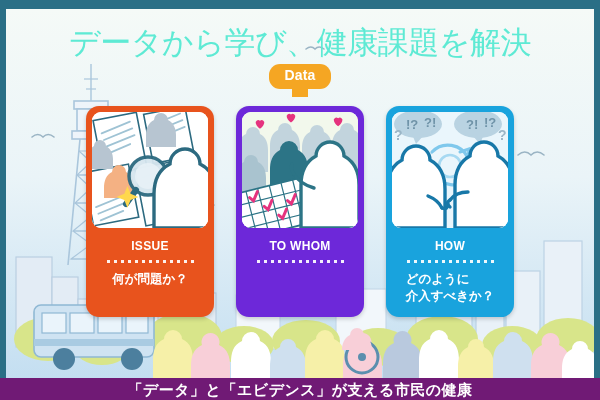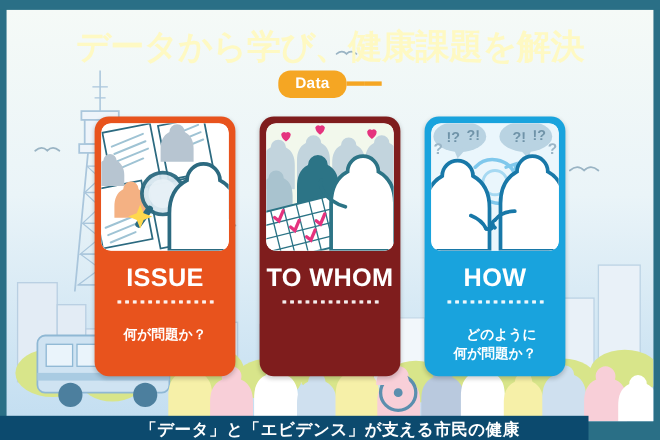--- a/index.html
+++ b/index.html
@@ -16,83 +16,83 @@
   
   .scene {
     position:absolute; left:6px; top:9px; width:588px; height:374px;
     background:linear-gradient(to bottom,#f4f9f6 0%, #f1f8f7 22%, #eaf4f8 42%, #ddeef8 62%, #cfe6f5 80%, #c6e0f2 100%);
     overflow:hidden;
   }
   .scene svg { position:absolute; left:0; top:0; }
 
   
   .bottom-band {
-    position:absolute; left:0; bottom:0; width:535px; height:22px;
-    background:#0c4a6e; overflow:hidden;
+    position:absolute; left:0; bottom:0; width:600px; height:22px;
+    background:#701a75; overflow:hidden;
   }
   .bottom-caption {
     position:absolute; left:0; top:3px; width:600px;
     text-align:center; color:#ffffff;
     font-size:15px; font-weight:bold; letter-spacing:.5px;
     white-space:nowrap;
   }
 
   
   .headline {
     position:absolute; left:0; top:22px; width:600px; text-align:center;
-    color:#fef9c3; font-size:31px; font-weight:bold; letter-spacing:-0.5px;
+    color:#5eead4; font-size:31px; font-weight:normal; letter-spacing:-0.5px;
     white-space:nowrap;
   }
 
   
   .pills {
     position:absolute; left:0; top:64px; width:600px;
-    display:flex; justify-content:center; align-items:center; gap:0;
+    display:flex; justify-content:center; align-items:center; gap:0;flex-direction:column;
   }
   .pill {
     background:#f5a623; color:#ffffff;
     font-size:14px; font-weight:bold; letter-spacing:.2px;
     padding:3px 15px 4px; border-radius:11px; white-space:nowrap;
     line-height:1.25;
   }
   .pill-link { width:16px; height:4px; background:#f5a623; }
 
   
   .cards {
     position:absolute; left:0; top:106px; width:600px;
     display:flex; justify-content:center; gap:22px;
   }
   .card {
     width:128px; border-radius:13px; padding:6px 6px 12px;
     display:flex; flex-direction:column; align-items:center;
     box-shadow:0 2px 4px rgba(0,0,0,.18);
   }
   .card.issue   { background:#e8531d; }
-  .card.towhom  { background:#7f1d1d; }
+  .card.towhom  { background:#6d28d9; }
   .card.how     { background:#19a3dd; }
 
   .card-art {
     width:116px; height:116px; border-radius:9px;
     background:#ffffff; overflow:hidden; position:relative;
   }
   .card-art svg { position:absolute; left:0; top:0; }
 
   .card-title {
-    margin-top:11px; color:#ffffff; font-size:23px; font-weight:bold;
+    margin-top:11px; color:#ffffff; font-size:12px; font-weight:bold;
     letter-spacing:.3px; white-space:nowrap;
   }
   .dotline {
     margin-top:7px; width:90px; height:3px;
     background-image:radial-gradient(circle, #ffffff 45%, transparent 48%);
     background-size:7px 3px; background-repeat:repeat-x;
     opacity:.92;
   }
   .card-sub {
-    margin-top:20px; color:#ffffff; font-size:12.5px; font-weight:bold;
-    text-align:right; line-height:1.35; white-space:pre-line;
+    margin-top:8px; color:#ffffff; font-size:12.5px; font-weight:bold;
+    text-align:left; line-height:1.35; white-space:pre-line;
   }
 </style>
 </head>
 <body>
 
 <div class="poster">
 
   <div class="top-band"></div>
 
   <div class="scene">
@@ -356,21 +356,21 @@
           <path d="M50 96 q6 2 6 -4" fill="none" stroke="#1878a8" stroke-width="3.4" stroke-linecap="round"></path>
 
           <path d="M78 44a14 14 0 1 1 28 0 c11 6 15 17 15 29 v43 h-58 v-43 c0-12 4-23 15-29z" fill="#ffffff" stroke="#1878a8" stroke-width="3.4"></path>
           <path d="M76 80 q-12 0 -18 8" fill="none" stroke="#1878a8" stroke-width="3.4" stroke-linecap="round"></path>
           <path d="M58 88 q-5 3 0 7" fill="none" stroke="#1878a8" stroke-width="3.4" stroke-linecap="round"></path>
         </svg>
       </div>
       <div class="card-title">HOW</div>
       <div class="dotline"></div>
       <div class="card-sub">どのように
-何が問題か？</div>
+介入すべきか？</div>
     </div>
 
   </div>
 
   <div class="bottom-band">
     <div class="bottom-caption">「データ」と「エビデンス」が支える市民の健康</div>
   </div>
 
 </div>
 

